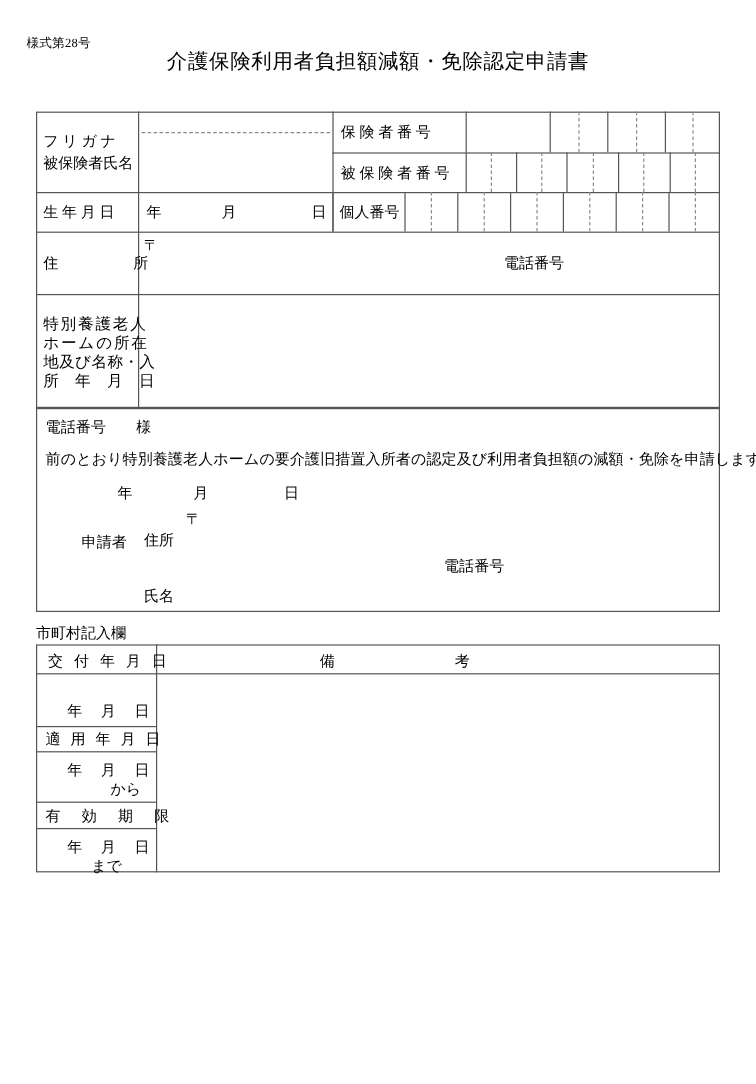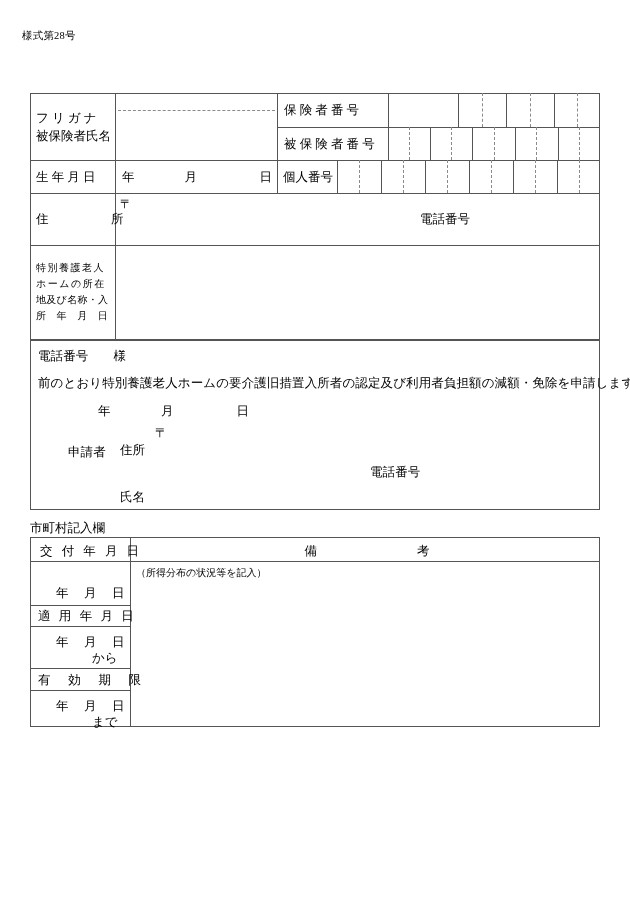--- a/index.html
+++ b/index.html
@@ -83,21 +83,21 @@
 
   
   .lbl {
     position: absolute;
     font-size: 12.5px;
     white-space: nowrap;
     line-height: 1.35;
   }
   .lbl-sm {
     position: absolute;
-    font-size: 10px;
+    font-size: 13px;
     white-space: nowrap;
     line-height: 1.45;
   }
 
   .center-cell {
     position: absolute;
     text-align: center;
     font-size: 12.5px;
     white-space: nowrap;
   }
@@ -116,20 +116,21 @@
     white-space: nowrap;
     font-weight: normal;
   }
 </style>
 </head>
 <body>
 
 <div class="page">
 
   <div class="form-code">様式第28号</div>
+  <div class="title-main">介護保険利用者負担額減額・免除認定申請書</div>
 
   <div class="frame" style="left:30px; top:93px; width:570px; height:247px;"></div>
 
   <div class="hline" style="left:30px; top:160px; width:570px;"></div>
   <div class="hline" style="left:30px; top:193px; width:570px;"></div>
   <div class="hline" style="left:30px; top:245px; width:570px;"></div>
 
   <div class="hline" style="left:277px; top:127px; width:323px;"></div>
 
   <div class="vline" style="left:115px; top:93px; height:247px;"></div>
@@ -208,34 +209,33 @@
   <div class="vline" style="left:130px; top:537px; height:190px;"></div>
 
   <div class="hline" style="left:30px; top:561px; width:570px;"></div>
 
   <div class="hline" style="left:30px; top:605px; width:100px;"></div>
   <div class="hline" style="left:30px; top:626px; width:100px;"></div>
   <div class="hline" style="left:30px; top:668px; width:100px;"></div>
   <div class="hline" style="left:30px; top:690px; width:100px;"></div>
 
   <div class="lbl" style="left:40px; top:543px; letter-spacing:3px;">交 付 年 月 日</div>
-  <div class="center-cell" style="left:130px; top:543px; width:398px;margin-left:38px;">備　　　　　　　　考</div>
-  <div class="lbl-sm" style="left:136px; top:566px;">（所得分布の状況等を記入）</div>
+  <div class="center-cell" style="left:130px; top:543px; width:398px;">備　　　　　　　　考</div>
 
   <div class="lbl" style="left:56px; top:585px; letter-spacing:1.5px;">年　月　日</div>
 
   <div class="lbl" style="left:38px; top:608px; letter-spacing:2.6px;">適 用 年 月 日</div>
 
   <div class="lbl" style="left:56px; top:634px; letter-spacing:1.5px;">年　月　日</div>
   <div class="lbl" style="left:92px; top:650px;">から</div>
 
   <div class="lbl" style="left:38px; top:672px; letter-spacing:2.6px;">有　効　期　限</div>
 
   <div class="lbl" style="left:56px; top:698px; letter-spacing:1.5px;">年　月　日</div>
-  <div class="lbl" style="left:92px; top:714px;">まで</div>
+  <div class="lbl" style="left:76px; top:714px;">まで</div>
 
   <div style="position:absolute; left:131px; top:562px; width:468px; height:164px;"></div>
 
   <div style="position:absolute; left:116px; top:94px; width:160px; height:16px;"></div>
   <div style="position:absolute; left:116px; top:111px; width:160px; height:48px;"></div>
   <div style="position:absolute; left:116px; top:194px; width:483px; height:50px;"></div>
   <div style="position:absolute; left:116px; top:246px; width:483px; height:93px;"></div>
 
 </div>
 

